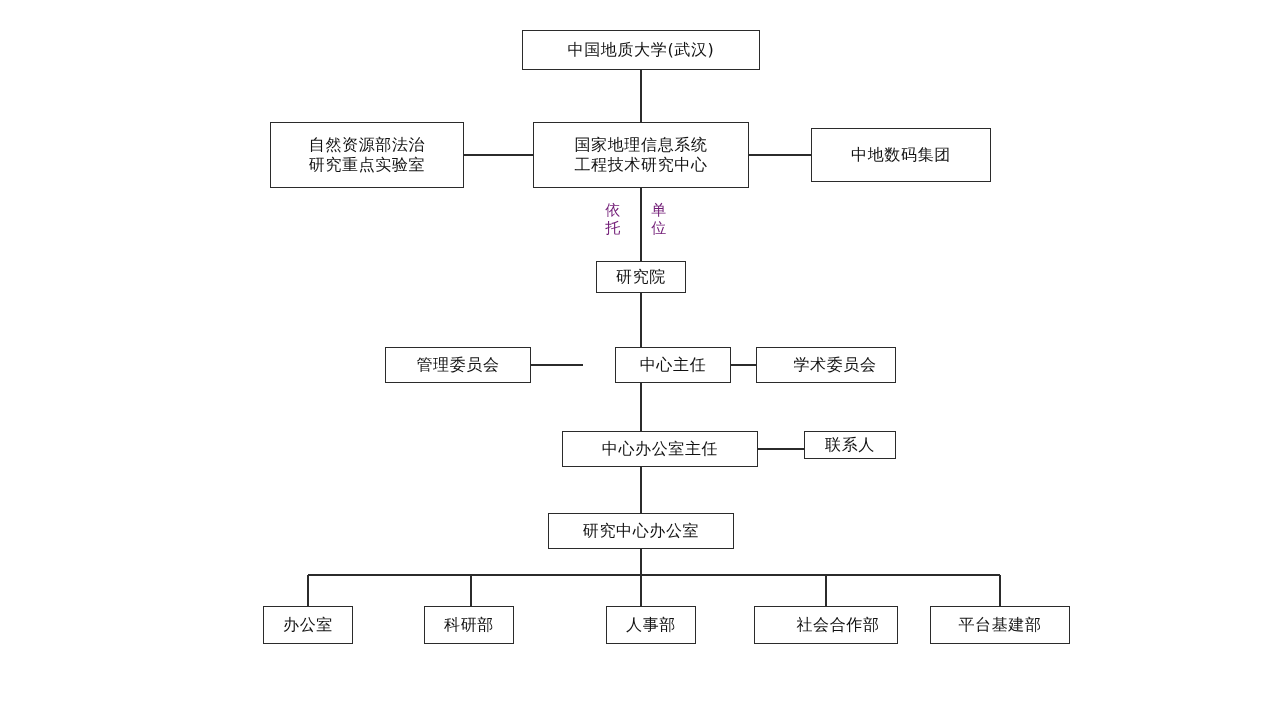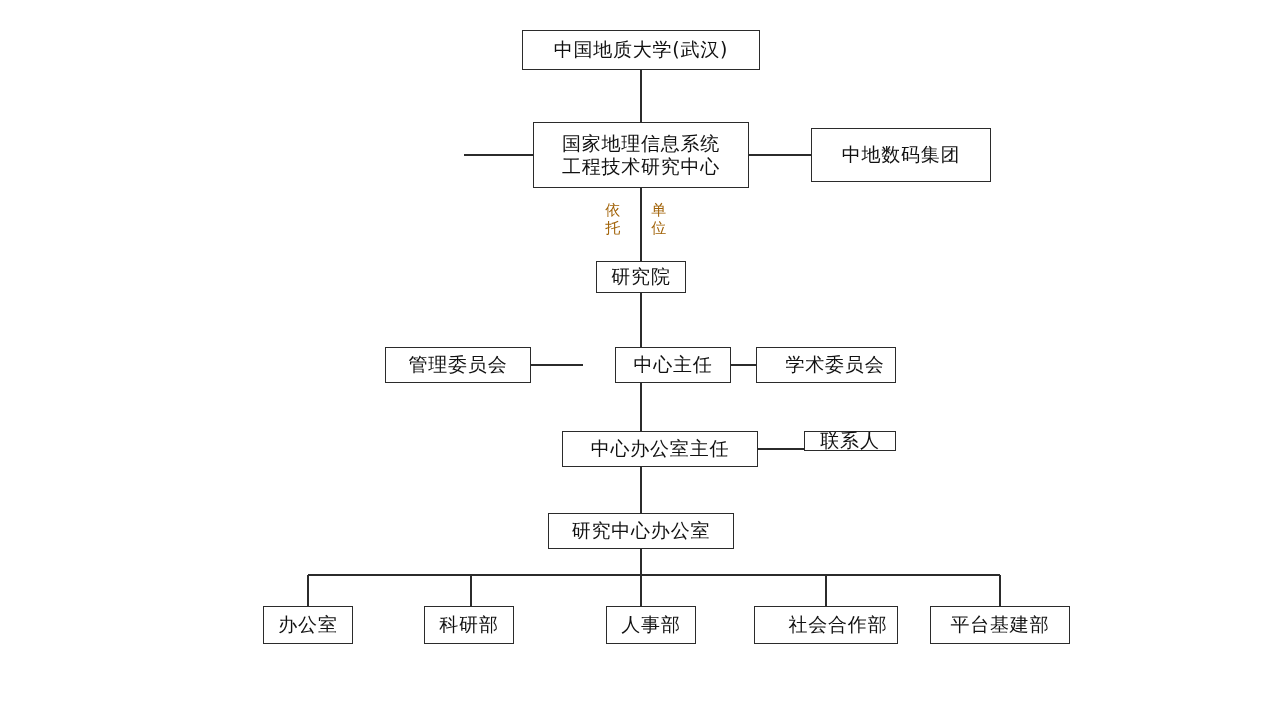--- a/index.html
+++ b/index.html
@@ -38,34 +38,34 @@
     box-sizing: border-box;
     border: 1.2px solid #2b2b2b;
     background: #ffffff;
     display: flex;
     flex-direction: column;
     align-items: center;
     justify-content: center;
     text-align: center;
     line-height: 1.22;
     letter-spacing: 0.04em;
-    font-size: 19px;
+    font-size: 16px;
     color: #111111;
     z-index: 2;
   }
   .node .line2 {
     display: block;
   }
   .vlabel {
     position: absolute;
     z-index: 3;
     font-size: 15px;
     line-height: 1.18;
     letter-spacing: 0.02em;
-    color: #a16207;
+    color: #701a75;
     width: 18px;
     text-align: center;
     background: #ffffff;
   }
 </style>
 </head>
 <body>
 
 <div id="chart">
 
@@ -99,20 +99,24 @@
     <line x1="471" y1="575" x2="471" y2="606"></line>
     <line x1="641" y1="575" x2="641" y2="606"></line>
     <line x1="826" y1="575" x2="826" y2="606"></line>
     <line x1="1000" y1="575" x2="1000" y2="606"></line>
   </svg>
 
   <div class="node" style="left:522px; top:30px; width:238px; height:40px;">
     <span>中国地质大学(武汉)</span>
   </div>
 
+  <div class="node" style="left:270px; top:122px; width:194px; height:66px;">
+    <span>自然资源部法治</span>
+    <span class="line2">研究重点实验室</span>
+  </div>
 
   <div class="node" style="left:533px; top:122px; width:216px; height:66px;">
     <span>国家地理信息系统</span>
     <span class="line2">工程技术研究中心</span>
   </div>
 
   <div class="node" style="left:811px; top:128px; width:180px; height:54px;">
     <span>中地数码集团</span>
   </div>
 
@@ -132,21 +136,21 @@
   </div>
 
   <div class="node" style="left:756px; top:347px; width:140px; height:36px;padding-left:18px;">
     <span>学术委员会</span>
   </div>
 
   <div class="node" style="left:562px; top:431px; width:196px; height:36px;">
     <span>中心办公室主任</span>
   </div>
 
-  <div class="node" style="left:804px; top:431px; width:92px; height:20px;">
+  <div class="node" style="left:804px; top:431px; width:92px; height:28px;">
     <span>联系人</span>
   </div>
 
   <div class="node" style="left:548px; top:513px; width:186px; height:36px;">
     <span>研究中心办公室</span>
   </div>
 
   <div class="node" style="left:263px; top:606px; width:90px; height:38px;">
     <span>办公室</span>
   </div>

